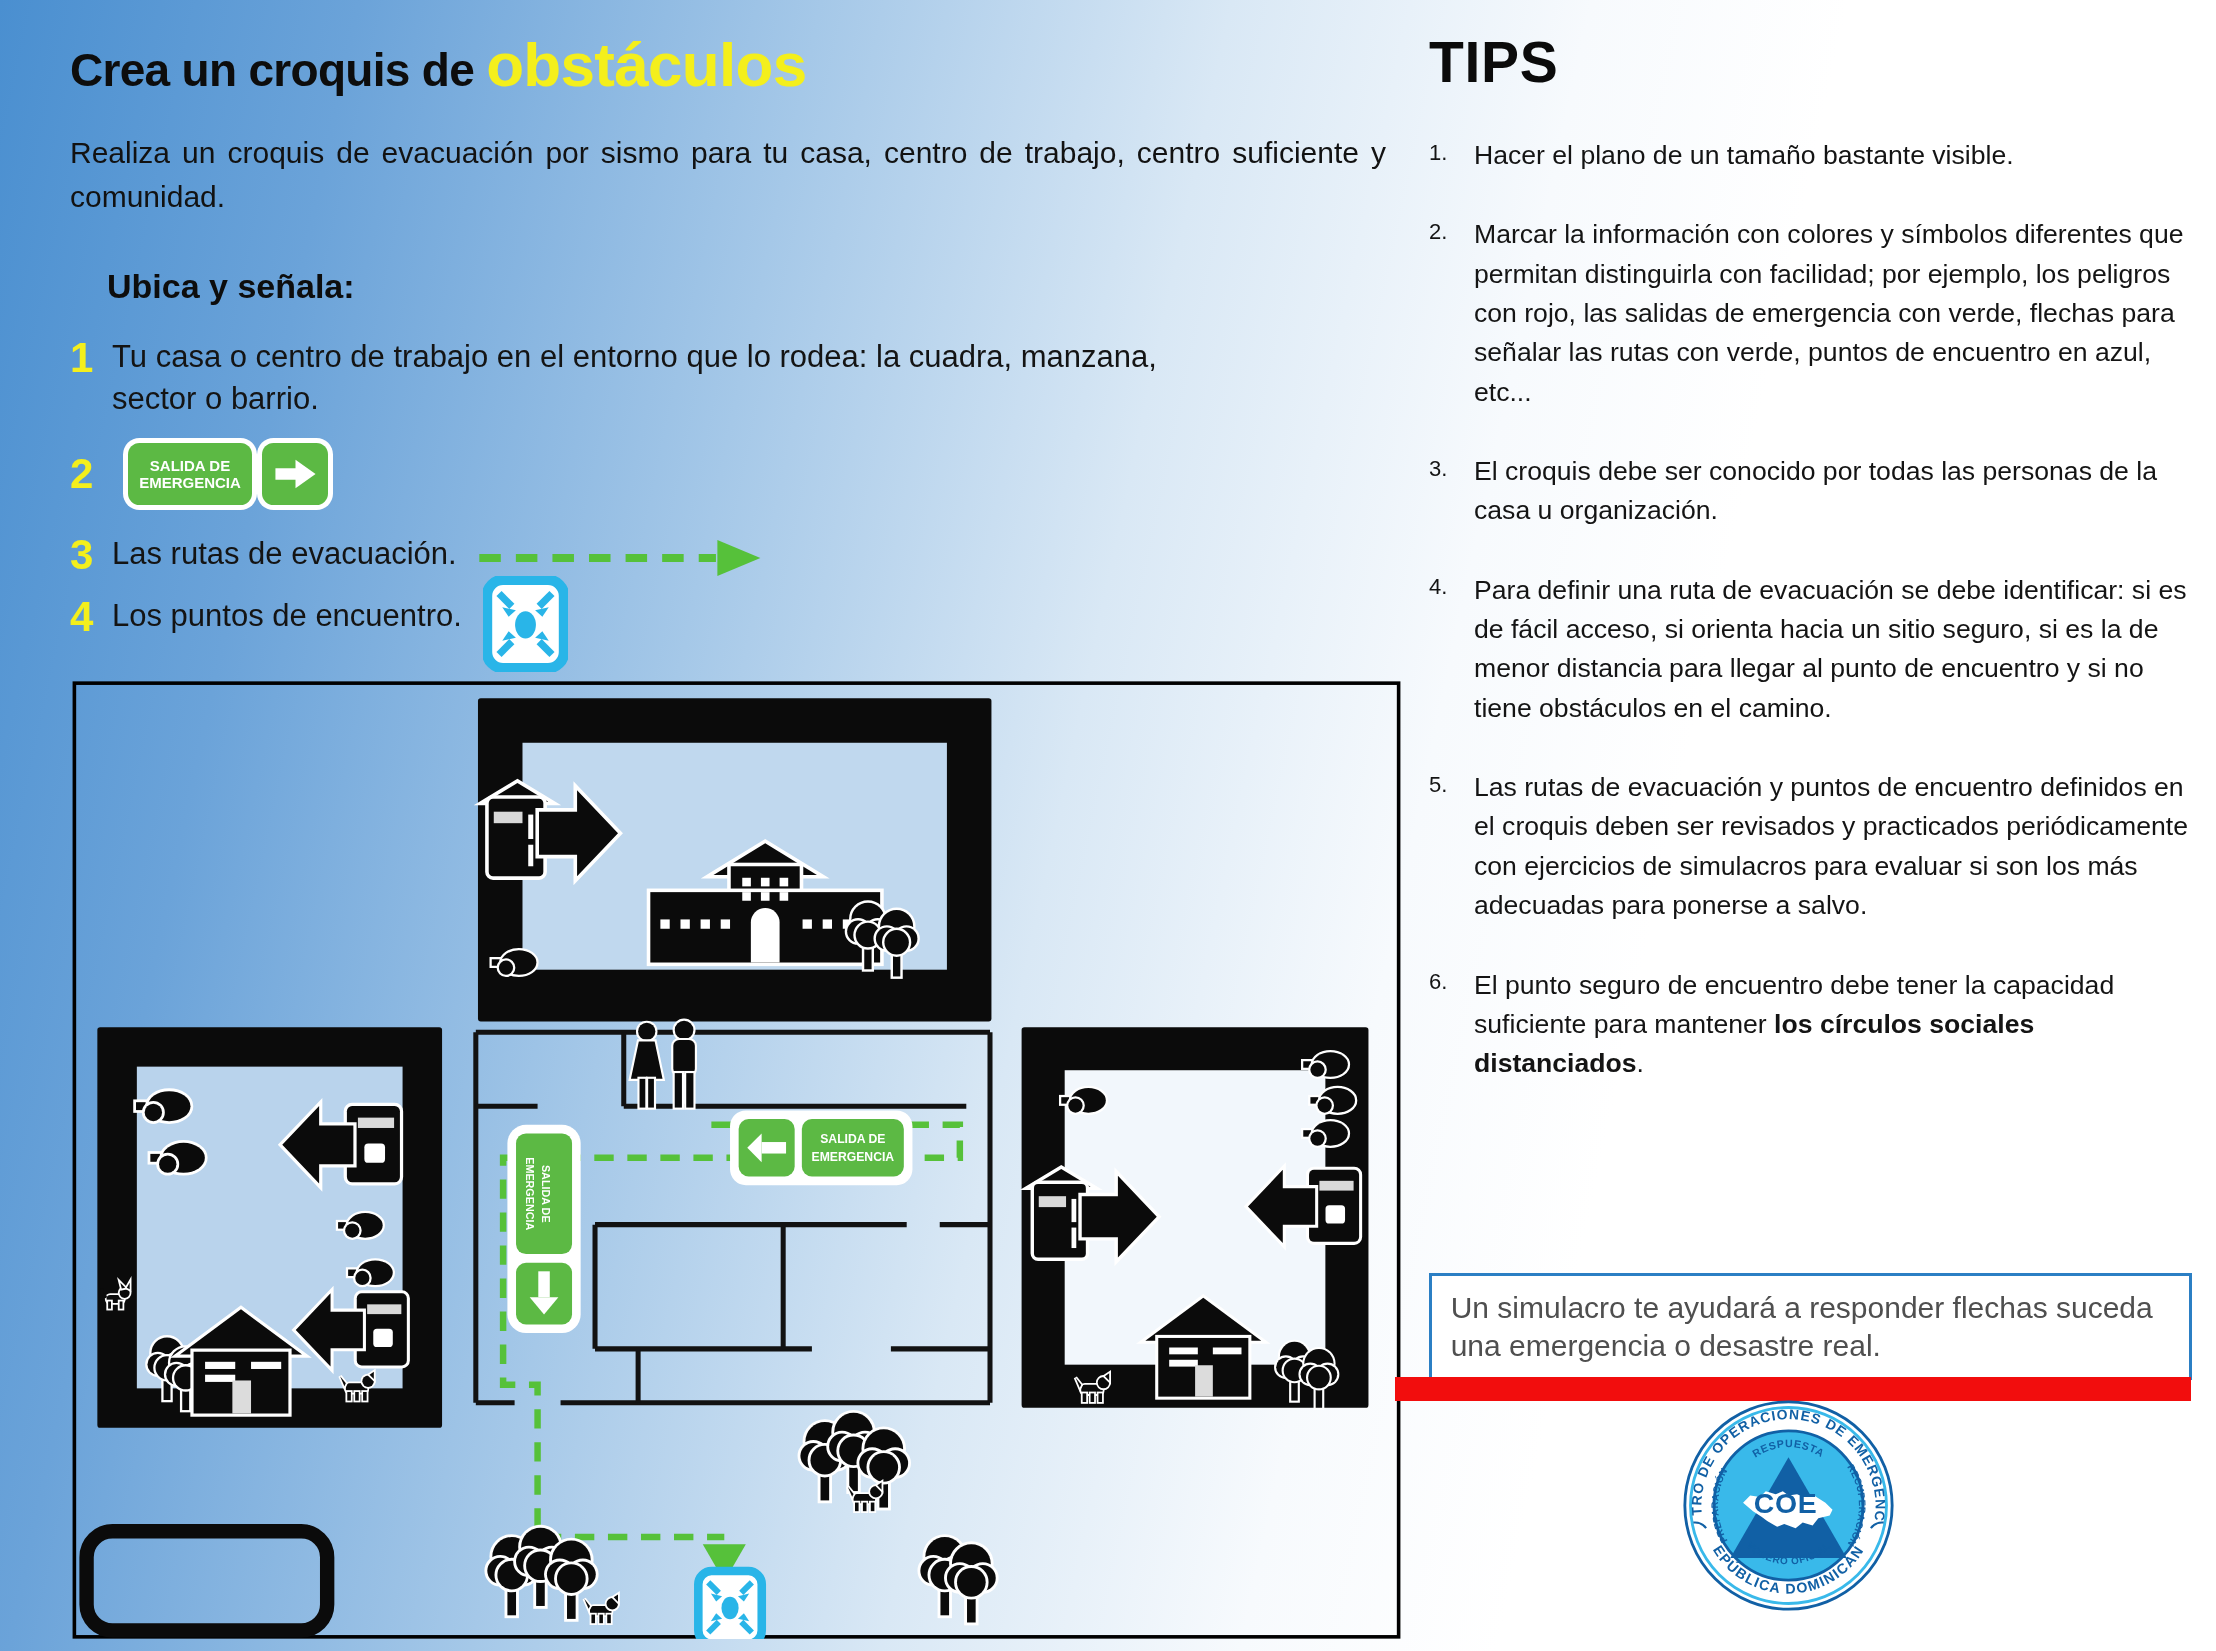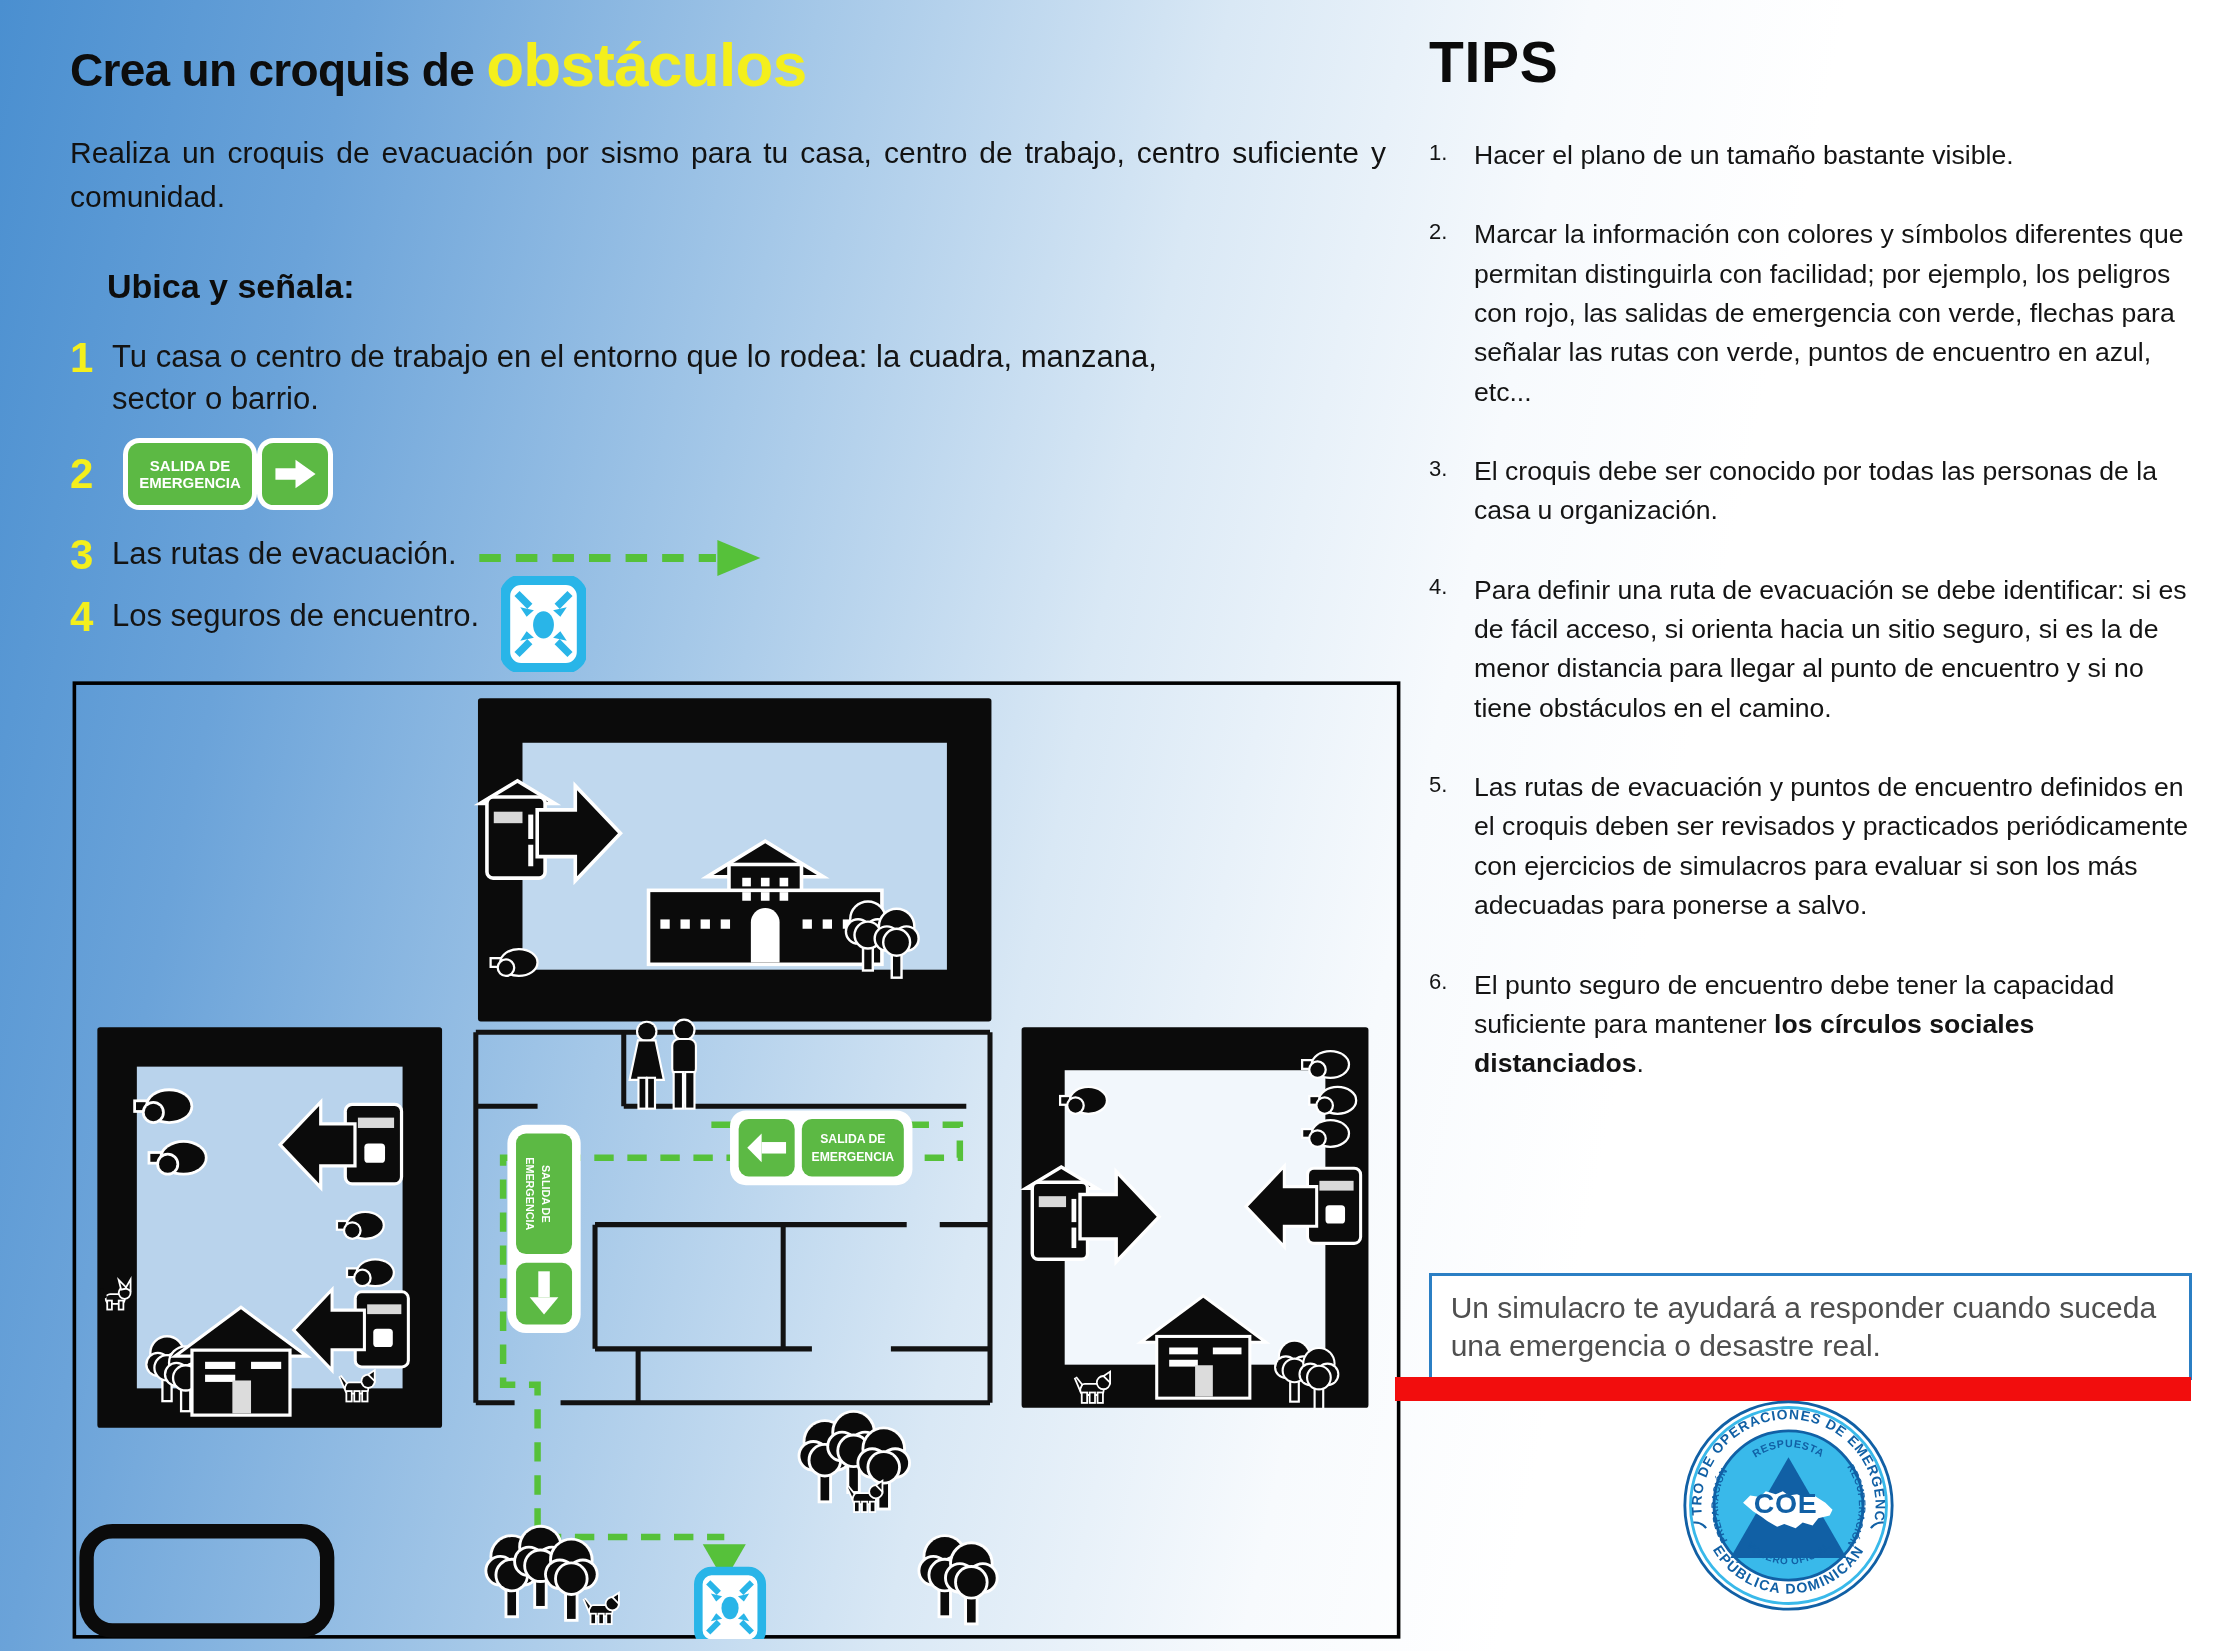--- a/index.html
+++ b/index.html
@@ -204,21 +204,21 @@
     <div class="num">3</div>
     <div class="txt">Las rutas de evacuación.</div>
     <svg class="arrowline" width="294" height="42" viewBox="0 0 410 58">
       <line x1="6" y1="29" x2="336" y2="29" stroke="#56c13a" stroke-width="11" stroke-dasharray="30 21"></line>
       <polygon points="338,4 338,54 398,29" fill="#56c13a"></polygon>
     </svg>
   </div>
 
   <div class="abs item i4">
     <div class="num">4</div>
-    <div class="txt">Los seguros de encuentro.</div>
+    <div class="txt">Los puntos de encuentro.</div>
     <svg class="meet-inline" width="85" height="96" viewBox="-59 -67 118 134">
       <use href="#sym-meet" transform="scale(1.12)"></use>
     </svg>
   </div>
 
   <svg class="abs" style="left:72px;top:681px" width="1329" height="958" viewBox="100 948 1850 1334">
 
     <rect x="103" y="951" width="1844" height="1328" fill="none" stroke="#000000" stroke-width="5"></rect>
 
     <g>
@@ -346,21 +346,21 @@
     <div class="tip">
       <div class="tnum">5.</div>
       <div class="ttxt">Las rutas de evacuación y puntos de encuentro definidos en el croquis deben ser revisados y practicados periódicamente con ejercicios de simulacros para evaluar si son los más adecuadas para ponerse a salvo.</div>
     </div>
     <div class="tip">
       <div class="tnum">6.</div>
       <div class="ttxt"><span>El punto seguro de encuentro debe tener la capacidad suficiente para mantener </span><b>los círculos sociales distanciados</b><span>.</span></div>
     </div>
   </div>
 
-  <div class="abs callout">Un simulacro te ayudará a responder cuando suceda una emergencia o desastre real.</div>
+  <div class="abs callout">Un simulacro te ayudará a responder flechas suceda una emergencia o desastre real.</div>
 
   <div class="abs redbar"></div>
 
   <svg class="abs logo" width="213" height="213" viewBox="-150 -150 300 300">
     <defs>
       <path id="arcTop" d="M -121,20 A 122.5,122.5 0 1 1 121,20" fill="none"></path>
       <path id="arcBottom" d="M -110,56 A 123,123 0 0 0 110,56" fill="none"></path>
       <path id="arcInTop" d="M -78,-20 A 80,80 0 0 1 78,-20" fill="none"></path>
       <path id="arcInBottom" d="M -80,22 A 83,83 0 0 0 80,22" fill="none"></path>
       <path id="arcInLeft" d="M -54,82 A 97,97 0 0 1 -54,-82" fill="none"></path>

